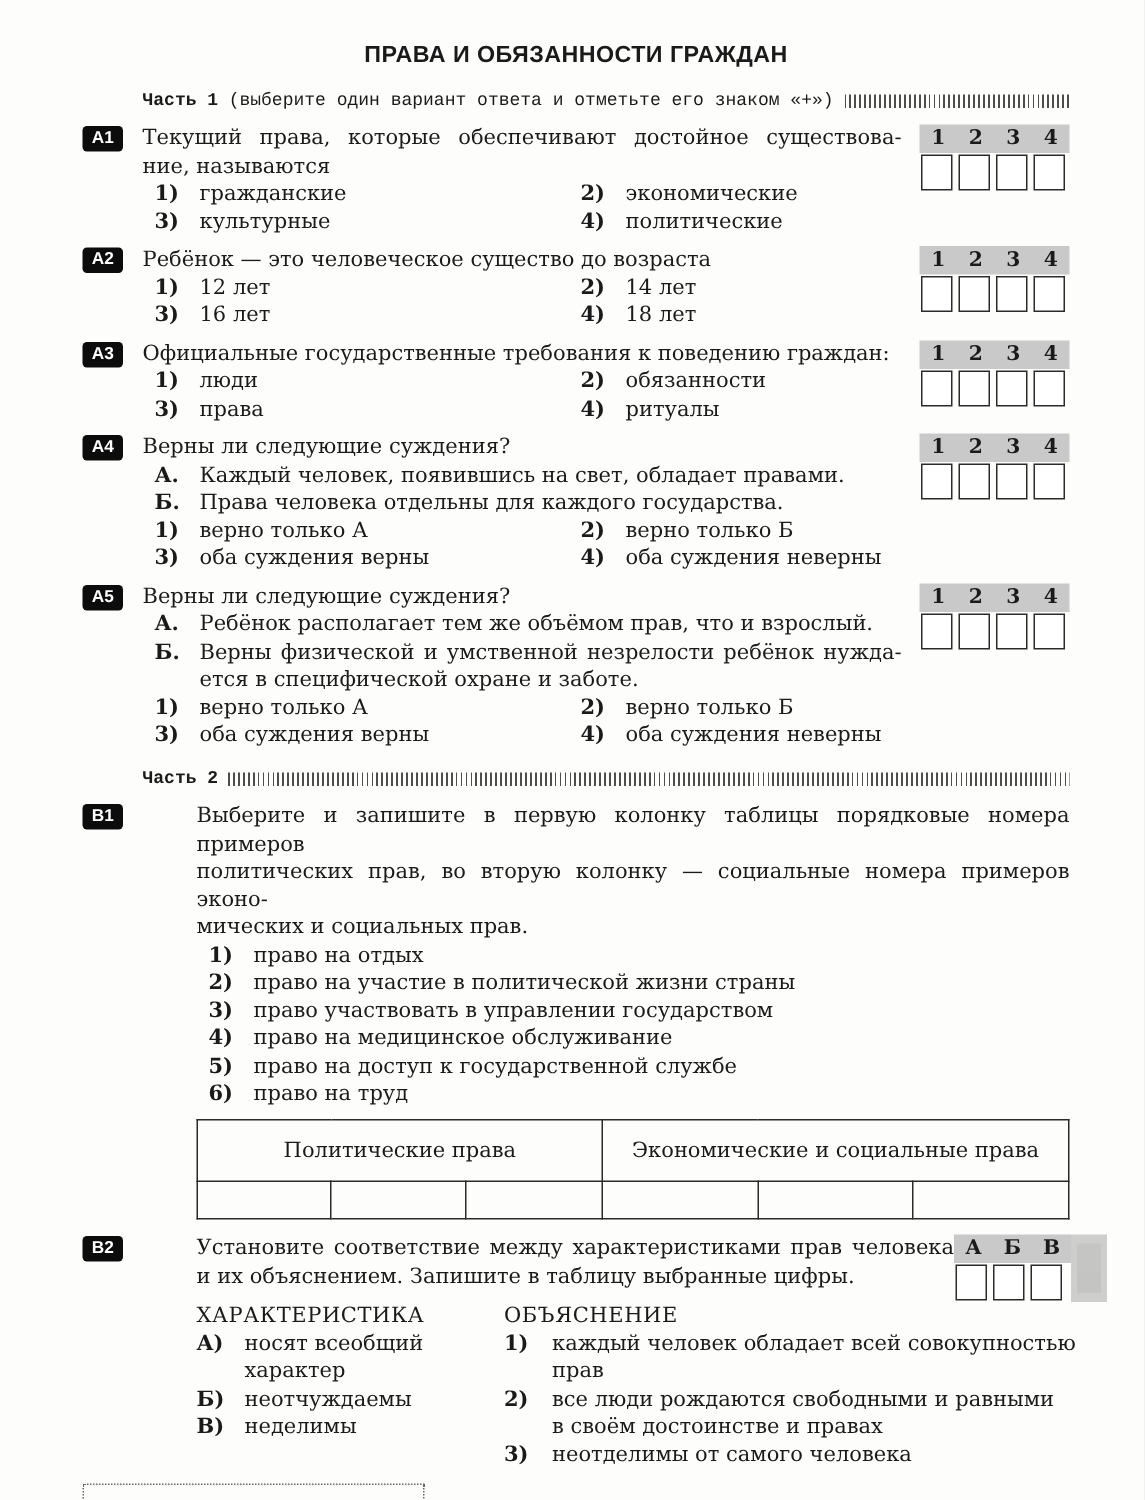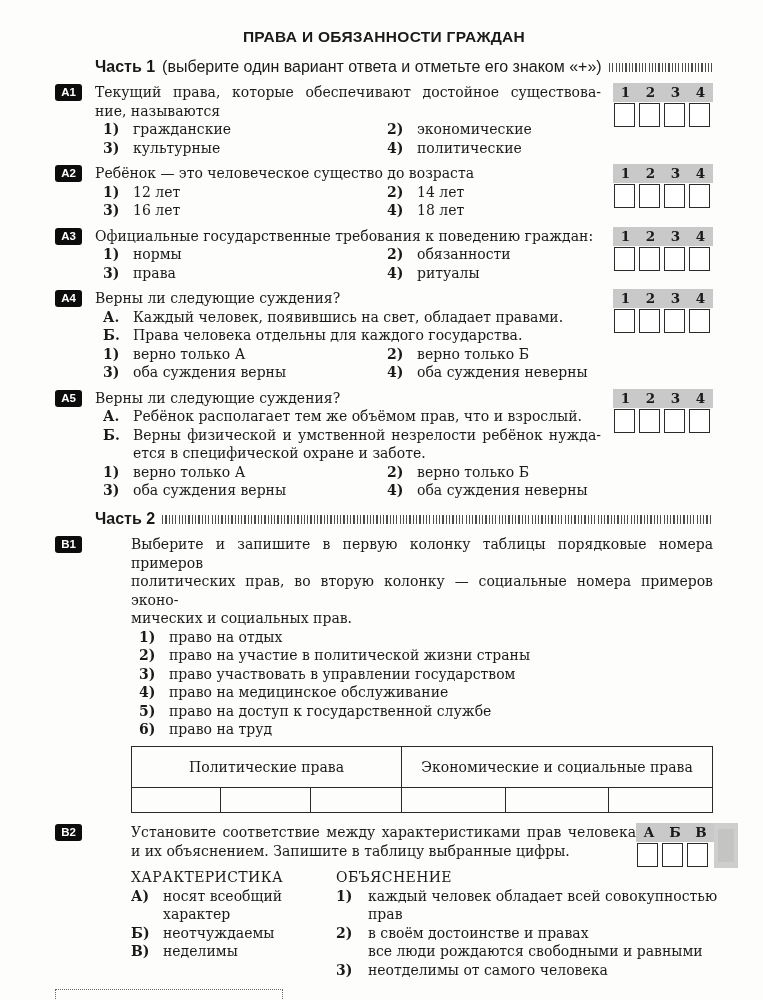--- a/index.html
+++ b/index.html
@@ -20,21 +20,21 @@
   .header-row1 { display:flex; align-items:flex-end; gap:8px; height:24px; }
   .hdr-bold { font-weight:bold; font-size:15px; white-space:nowrap; }
   .leader { flex:1; border-bottom:2.2px dotted #555; margin-bottom:4px; }
   .header-row2 { display:flex; margin-top:9px; font-family:"Liberation Sans", sans-serif; font-size:13.5px; color:#222; }
   .f-date  { width:186px; display:flex; gap:6px; }
   .f-class { width:136px; display:flex; gap:6px; }
   .f-name  { flex:1; display:flex; gap:6px; }
   .fill { flex:1; min-width:20px; }
   
   .doc-title { margin-top:16px; text-align:center; font-family:"Liberation Sans", sans-serif; font-weight:bold; font-size:15.5px; letter-spacing:.3px; }
-  .part-heading { margin:11px 0 0 40px; display:flex; align-items:center; gap:7px; font-family:Liberation Sans, sans-serif; font-size:16px; }
+  .part-heading { margin:11px 0 0 40px; display:flex; align-items:center; gap:7px; font-family:Liberation Mono, monospace; font-size:12px; }
   .part-label { font-weight:bold; white-space:nowrap; }
   .part-instr { white-space:nowrap; }
   .hatch { flex:1; height:9px; margin-top:2px;
     background:repeating-linear-gradient(90deg,#4d4d4d 0,#4d4d4d 1.2px,transparent 1.2px,transparent 3.3px); }
   
   .q { display:flex; margin-top:7px; }
   .q-badge-col { width:40px; flex:none; }
   .badge { width:27px; height:17px; margin-top:1px; background:#0c0c0c; color:#fff; border-radius:3px;
     font-family:"Liberation Sans", sans-serif; font-weight:bold; font-size:11.5px;
     display:flex; align-items:center; justify-content:center; }
@@ -183,21 +183,21 @@
 
   <div class="q">
     <div class="q-badge-col">
         <div class="badge">А3</div>
       </div>
     <div class="q-body">
       <div class="qtext">Официальные государственные требования к поведению граждан:</div>
       <div class="opts">
         <div class="opt">
             <span class="opt-num">1)</span>
-            <span>нормы</span>
+            <span>люди</span>
           </div>
         <div class="opt">
             <span class="opt-num">2)</span>
             <span>обязанности</span>
           </div>
         <div class="opt">
             <span class="opt-num">3)</span>
             <span>права</span>
           </div>
         <div class="opt">
@@ -444,22 +444,22 @@
         </div>
         <div class="match-right">
           <div class="match-h">ОБЪЯСНЕНИЕ</div>
           <div class="m-item">
               <span class="m-num">1)</span>
             <span class="m-text">каждый человек обладает всей совокупностью прав</span>
             </div>
           <div class="m-item">
               <span class="m-num">2)</span>
             <span class="m-text">
+              <span style="display:block">все люди рождаются свободными и равными</span>
               <span style="display:block">в своём достоинстве и правах</span>
-              <span style="display:block">все люди рождаются свободными и равными</span>
             </span>
             </div>
           <div class="m-item">
               <span class="m-num">3)</span>
             <span class="m-text">неотделимы от самого человека</span>
             </div>
         </div>
       </div>
     </div>
   </div>

